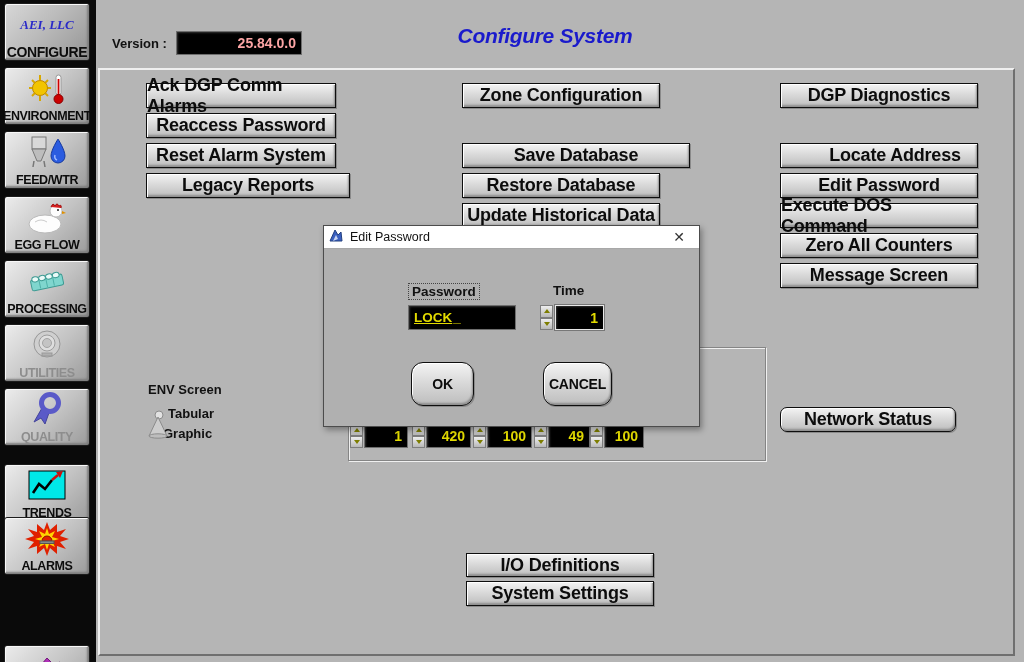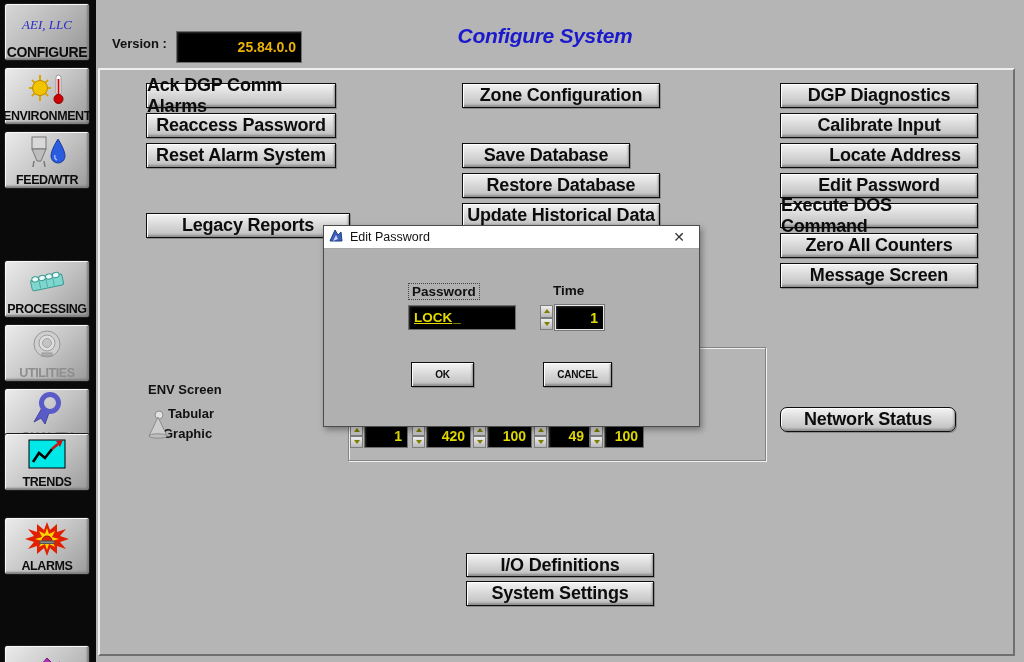--- a/index.html
+++ b/index.html
@@ -19,32 +19,32 @@
     padding-bottom:1px;cursor:pointer;
   }
   .side-btn.active{background:linear-gradient(135deg,#d8d8d8 0%,#b4b4b4 55%,#939393 100%);}
   .side-btn .icon-wrap{flex:1;display:flex;align-items:center;justify-content:center;width:100%;overflow:hidden;}
   .side-btn .lbl{
     font-weight:bold;font-size:12.5px;line-height:14px;color:#0c0c0c;
     white-space:nowrap;letter-spacing:-0.4px;
   }
   .side-btn.disabled .lbl{color:#8d8d8d;}
   .side-logo{
-    font-family:"Liberation Serif",serif;font-style:italic;font-weight:normal;
+    font-family:"Liberation Serif",serif;font-style:italic;font-weight:bold;
     font-size:13px;color:#2a2ac8;white-space:nowrap;
   }
   
   .version-label{position:absolute;left:112px;top:36px;font-weight:bold;font-size:13px;color:#111;}
   .black-field{
     position:absolute;background:#000;border:1px solid #6e6e6e;
     box-shadow:inset 1px 1px 2px #303030;
     display:flex;align-items:center;justify-content:flex-end;
     padding:0 5px;font-weight:bold;font-size:14px;color:#e3db00;
   }
-  .version-field{left:176px;top:31px;width:126px;height:32px;color:#eab308;}
+  .version-field{left:176px;top:31px;width:126px;height:24px;color:#fca5a5;}
   .page-title{
     position:absolute;left:440px;top:24px;width:210px;text-align:center;
     font-size:21px;font-weight:bold;font-style:italic;color:#1a1acc;
     letter-spacing:-0.3px;
   }
   
   .main-panel{
     position:absolute;left:98px;top:68px;width:917px;height:588px;
     border:2px solid;border-color:#efefef #6f6f6f #6f6f6f #efefef;background:#b5b5b5;
   }
@@ -93,21 +93,21 @@
   }
   .dlg-label{position:absolute;font-weight:bold;font-size:13.5px;color:#111;}
   .dotted{border:1px dotted #444;padding:0 3px;}
   .pw-field{
     left:84px;top:79px;width:108px;height:25px;justify-content:flex-start;
     font-size:13.5px;
   }
   .pw-text{text-decoration:underline;}
   .cursor{margin-left:1px;}
   .time-field{left:231px;top:79px;width:49px;height:25px;border:1px solid #e8e8e8;outline:1px solid #777;}
-  .dlg-btn{height:25px;font-size:10px;}
+  .dlg-btn{height:44px;font-size:14px;border-radius:12px;}
 </style>
 </head>
 <body>
 
 <div class="screen">
 
   <div class="sidebar">
 
     <div class="side-btn active" style="top:3px;">
       <div class="icon-wrap">
@@ -145,20 +145,33 @@
           <polygon points="6,14 20,14 15,26 11,26" fill="#bdbdbd" stroke="#777"></polygon>
           <line x1="8" y1="26" x2="7" y2="32" stroke="#777" stroke-width="1.5"></line>
           <line x1="18" y1="26" x2="19" y2="32" stroke="#777" stroke-width="1.5"></line>
           <path d="M32,4 C32,4 25,15 25,21 a7,7 0 0 0 14,0 C39,15 32,4 32,4 Z" fill="#2b5ce0" stroke="#173a9e"></path>
           <path d="M29,20 a3.5,4 0 0 0 2,5" stroke="#9db8ff" stroke-width="1.5" fill="none"></path>
         </svg>
       </div>
       <span class="lbl">FEED/WTR</span>
     </div>
 
+    <div class="side-btn" style="top:196px;">
+      <div class="icon-wrap">
+        <svg width="44" height="36" viewBox="0 0 44 36">
+          <ellipse cx="20" cy="24" rx="16" ry="9" fill="#fdfdfd" stroke="#bbb"></ellipse>
+          <circle cx="31" cy="11" r="6" fill="#fdfdfd" stroke="#bbb"></circle>
+          <path d="M26,7 q2,-5 4,-1 q2,-4 4,0 q3,-2 2,2" fill="#d82020" stroke="#a01010"></path>
+          <polygon points="37,11 41,13 37,14" fill="#e09000"></polygon>
+          <circle cx="33" cy="10" r="1" fill="#222"></circle>
+          <path d="M10,22 q6,-4 12,0" stroke="#ccc" fill="none"></path>
+        </svg>
+      </div>
+      <span class="lbl">EGG FLOW</span>
+    </div>
 
     <div class="side-btn" style="top:260px;">
       <div class="icon-wrap">
         <svg width="46" height="34" viewBox="0 0 46 34">
           <g transform="rotate(-12 23 17)">
             <rect x="7" y="12" width="32" height="11" rx="2" fill="#7fd6ce" stroke="#3d9a92"></rect>
             <ellipse cx="12" cy="12" rx="3.4" ry="2.6" fill="#eafaf8" stroke="#3d9a92"></ellipse>
             <ellipse cx="19" cy="12" rx="3.4" ry="2.6" fill="#eafaf8" stroke="#3d9a92"></ellipse>
             <ellipse cx="26" cy="12" rx="3.4" ry="2.6" fill="#eafaf8" stroke="#3d9a92"></ellipse>
             <ellipse cx="33" cy="12" rx="3.4" ry="2.6" fill="#eafaf8" stroke="#3d9a92"></ellipse>
@@ -186,21 +199,21 @@
     <div class="side-btn disabled" style="top:388px;">
       <div class="icon-wrap">
         <svg width="42" height="36" viewBox="0 0 42 36">
           <polygon points="16,16 8,30 15,26 19,32 24,18" fill="#5a5ac8" stroke="#44449a"></polygon>
           <circle cx="24" cy="11" r="8.5" fill="none" stroke="#5a5ac8" stroke-width="5"></circle>
         </svg>
       </div>
       <span class="lbl">QUALITY</span>
     </div>
 
-    <div class="side-btn" style="top:433px;">
+    <div class="side-btn" style="top:464px;">
       <div class="icon-wrap">
         <svg width="44" height="34" viewBox="0 0 44 34">
           <rect x="4" y="2" width="36" height="28" fill="#00e8e8" stroke="#000"></rect>
           <polyline points="8,24 14,15 20,20 27,11" fill="none" stroke="#000" stroke-width="2.6"></polyline>
           <line x1="27" y1="11" x2="33" y2="6" stroke="#cc1010" stroke-width="2.6"></line>
           <polygon points="31,3 38,2 35,9" fill="#cc1010"></polygon>
         </svg>
       </div>
       <span class="lbl">TRENDS</span>
     </div>
@@ -232,29 +245,28 @@
   <div class="black-field version-field">
     <span>25.84.0.0</span>
   </div>
   <div class="page-title">Configure System</div>
 
   <div class="main-panel"></div>
 
   <div class="btn3d" style="left:146px;top:83px;width:190px;">Ack DGP Comm Alarms</div>
   <div class="btn3d" style="left:146px;top:113px;width:190px;">Reaccess Password</div>
   <div class="btn3d" style="left:146px;top:143px;width:190px;">Reset Alarm System</div>
-  <div class="btn3d" style="left:146px;top:173px;width:204px;margin-top:40px;">Legacy Reports</div>
+  <div class="btn3d" style="left:146px;top:173px;width:204px;">Legacy Reports</div>
 
   <div class="btn3d" style="left:462px;top:83px;width:198px;">Zone Configuration</div>
-  <div class="btn3d" style="left:462px;top:143px;width:168px;">Save Database</div>
+  <div class="btn3d" style="left:462px;top:143px;width:228px;">Save Database</div>
   <div class="btn3d" style="left:462px;top:173px;width:198px;">Restore Database</div>
   <div class="btn3d" style="left:462px;top:203px;width:198px;">Update Historical Data</div>
 
   <div class="btn3d" style="left:780px;top:83px;width:198px;">DGP Diagnostics</div>
-  <div class="btn3d" style="left:780px;top:113px;width:198px;">Calibrate Input</div>
   <div class="btn3d" style="left:780px;top:143px;width:198px;padding-left:32px;">Locate Address</div>
   <div class="btn3d" style="left:780px;top:173px;width:198px;">Edit Password</div>
   <div class="btn3d" style="left:780px;top:203px;width:198px;">Execute DOS Command</div>
   <div class="btn3d" style="left:780px;top:233px;width:198px;">Zero All Counters</div>
   <div class="btn3d" style="left:780px;top:263px;width:198px;">Message Screen</div>
 
   <span class="env-label">ENV Screen</span>
   <span class="env-opt" style="left:168px;top:406px;">Tabular</span>
   <span class="env-opt" style="left:163px;top:426px;">Graphic</span>
   <div class="env-funnel">

